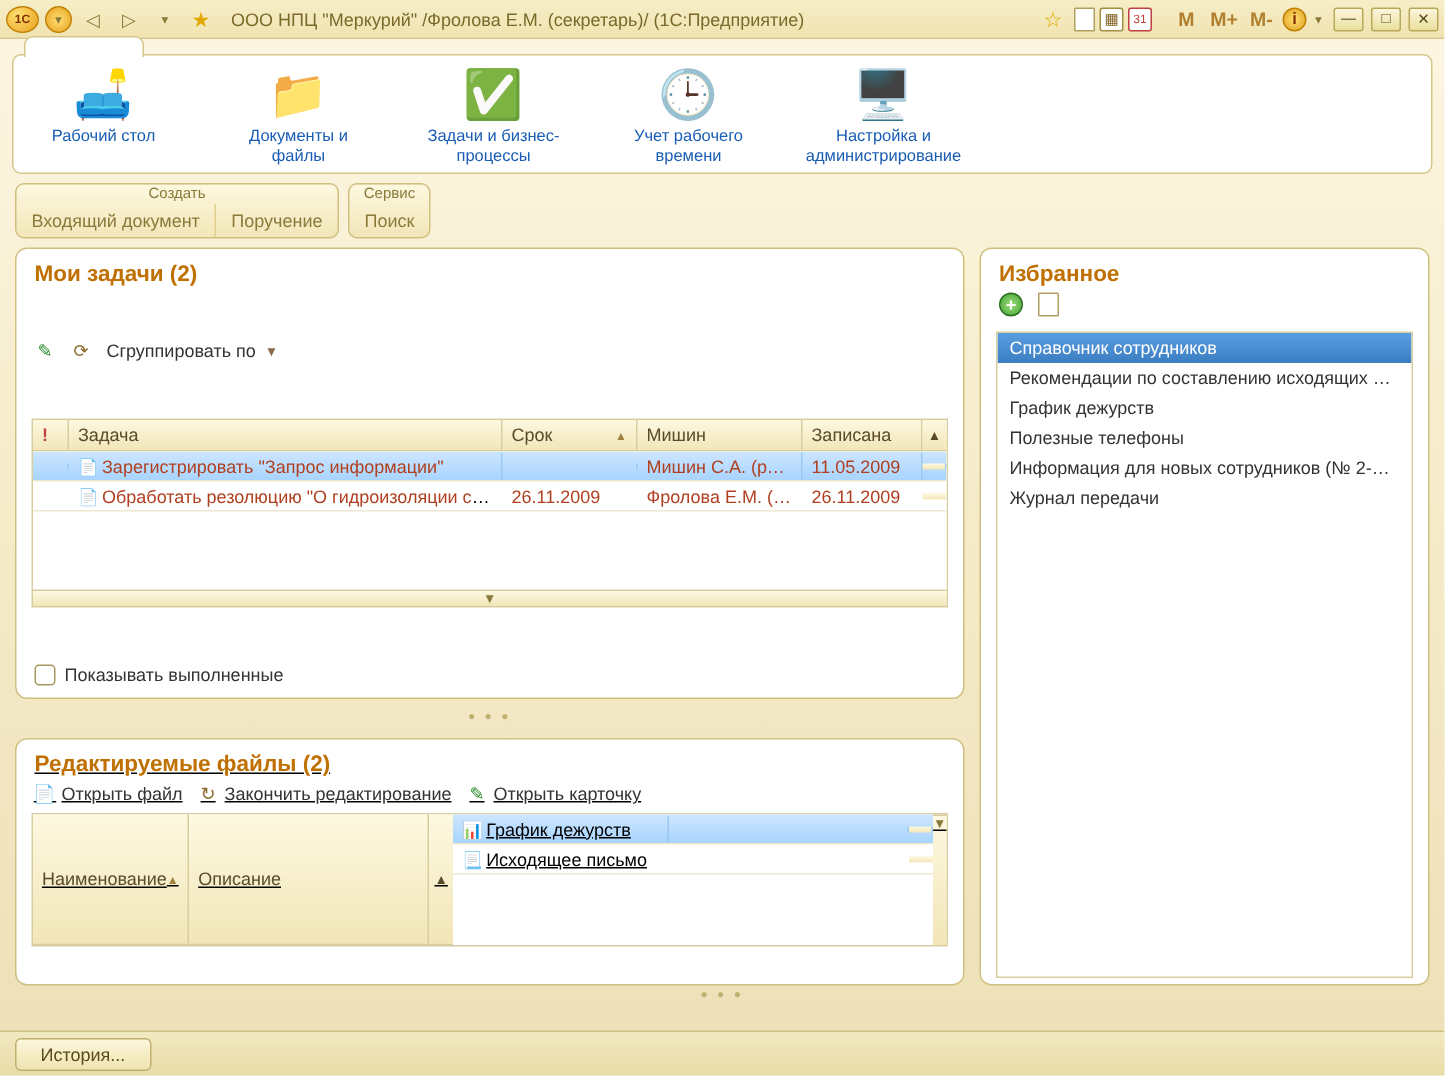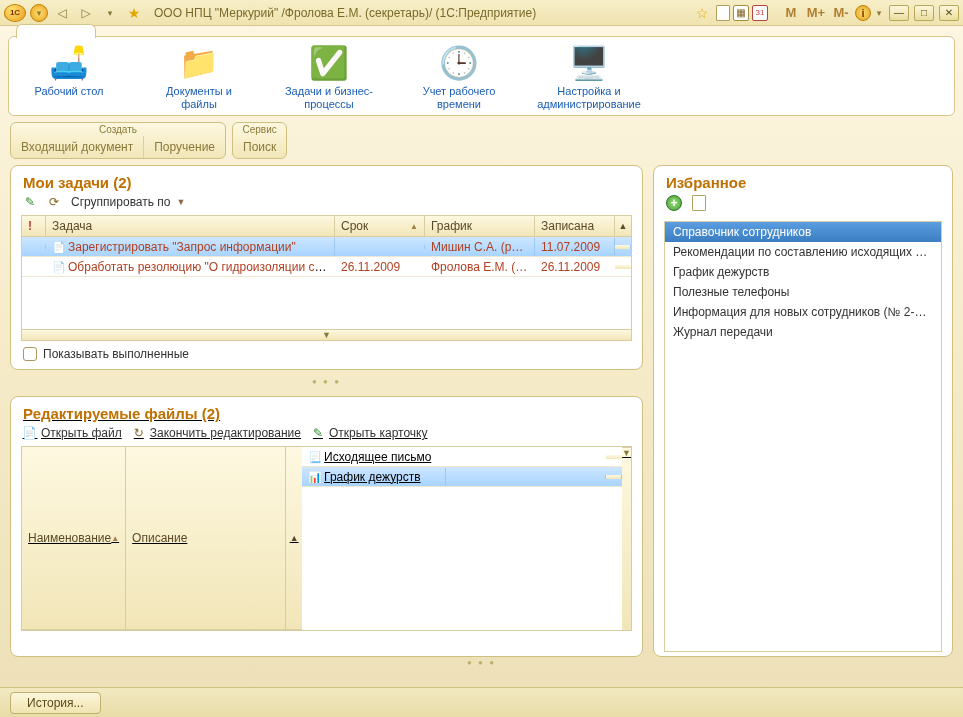--- a/index.html
+++ b/index.html
@@ -101,21 +101,21 @@
   .th:last-child { border-right:none; }
   .sort-ind { font-size: 8px; color: #a08040; }
   .tbody { background: #fff; min-height: 80px; }
   .tr { display: flex; border-bottom: 1px solid #eee8d0; height: 20px; align-items: center; }
   .td { padding: 2px 6px; border-right: 1px solid transparent; overflow: hidden; white-space: nowrap; text-overflow: ellipsis; }
   .tr.selected { background: linear-gradient(#cde6ff,#a8d4ff); }
   .tr.selected .td { border-right-color: #9cc8f0; }
   .link-text { color: #b04020; }
   .row-icon { width:14px; height:14px; display:inline-flex; align-items:center; justify-content:center; margin-right:2px; font-size:11px; }
 
-  .tasks-panel { flex: 0 0 auto; padding-bottom: 8px; }
+  .tasks-panel { flex: 0 0 auto; padding-bottom: 8px; gap: 32px; }
   .tasks-body { height: 92px; overflow: hidden; }
   .files-panel { flex: 1; padding-bottom: 25px; text-decoration: underline; }
   .fav-panel { height: 100%; }
 
   .checkbox-row { display:flex; align-items:center; gap:6px; padding: 6px 12px 0; color:#333; }
   .checkbox-box { width:14px; height:14px; border:1px solid #a89860; border-radius:3px; background:#fff; }
 
   
   .c-flag { width: 24px; flex:none; text-align:center; }
   .c-task { flex: 1; min-width:0; }
@@ -253,34 +253,34 @@
               <span style="color:#c04040;font-weight:bold;">!</span>
             </div>
           <div class="th c-task">
               <span>Задача</span>
             </div>
           <div class="th c-srok">
               <span>Срок</span>
               <span class="sort-ind">▲</span>
             </div>
           <div class="th c-author">
-              <span>График</span>
+              <span>Мишин</span>
             </div>
           <div class="th c-zap">
               <span>Записана</span>
             </div>
           <div class="th c-scroll" style="justify-content:center;font-size:9px;">▲</div>
         </div>
         <div class="tbody tasks-body" id="tasks-tbody">
             <div class="tr selected">
               <div class="td c-flag"></div>
               <div class="td c-task"><span class="row-icon">📄</span><span class="link-text">Зарегистрировать "Запрос информации"</span></div>
               <div class="td c-srok link-text"></div>
               <div class="td c-author link-text">Мишин С.А. (руко...</div>
-              <div class="td c-zap link-text">11.07.2009</div>
+              <div class="td c-zap link-text">11.05.2009</div>
               <div class="td c-scroll"></div>
             </div>
             <div class="tr">
               <div class="td c-flag"></div>
               <div class="td c-task"><span class="row-icon">📄</span><span class="link-text">Обработать резолюцию "О гидроизоляции ст...</span></div>
               <div class="td c-srok link-text">26.11.2009</div>
               <div class="td c-author link-text">Фролова Е.М. (с...</div>
               <div class="td c-zap link-text">26.11.2009</div>
               <div class="td c-scroll"></div>
             </div>
@@ -315,27 +315,27 @@
           <div class="th c-name">
               <span>Наименование</span>
               <span class="sort-ind">▲</span>
             </div>
           <div class="th c-desc">
               <span>Описание</span>
             </div>
           <div class="th c-scroll" style="justify-content:center;font-size:9px;">▲</div>
         </div>
         <div class="tbody" id="files-tbody" style="flex:1;">
+            <div class="tr selected">
+              <div class="td c-name"><span class="row-icon">📊</span><span>График дежурств</span></div>
+              <div class="td c-desc"></div>
+              <div class="td c-scroll"></div>
+            </div>
             <div class="tr">
               <div class="td c-name"><span class="row-icon">📃</span><span>Исходящее письмо</span></div>
-              <div class="td c-desc"></div>
-              <div class="td c-scroll"></div>
-            </div>
-            <div class="tr selected">
-              <div class="td c-name"><span class="row-icon">📊</span><span>График дежурств</span></div>
               <div class="td c-desc"></div>
               <div class="td c-scroll"></div>
             </div>
           </div>
         <div class="scroll-arrow">▼</div>
       </div>
     </div>
   </div>
 
   <div class="col-right">

